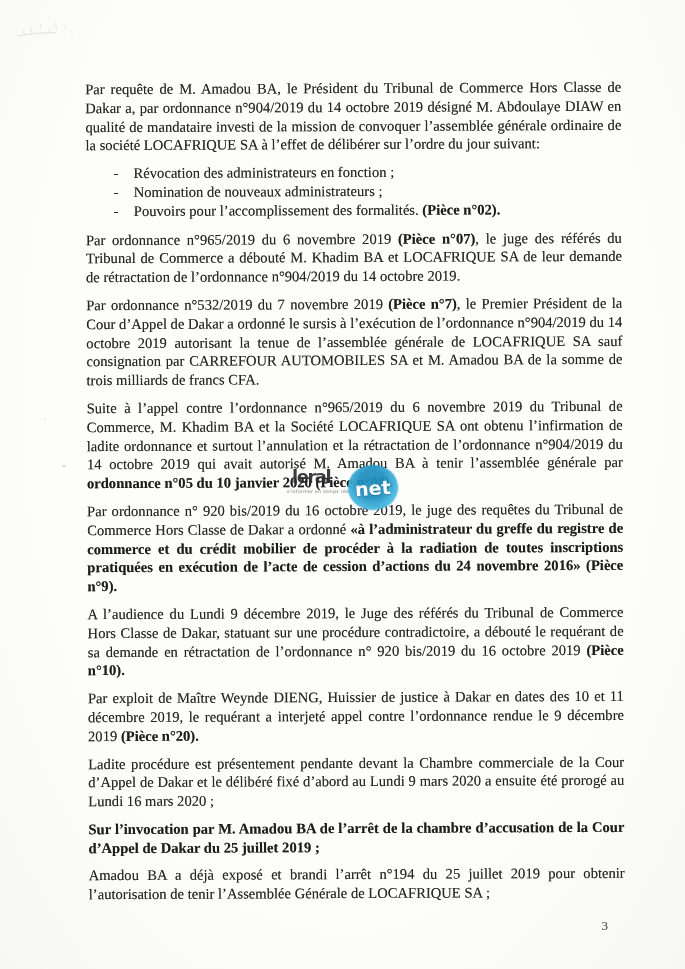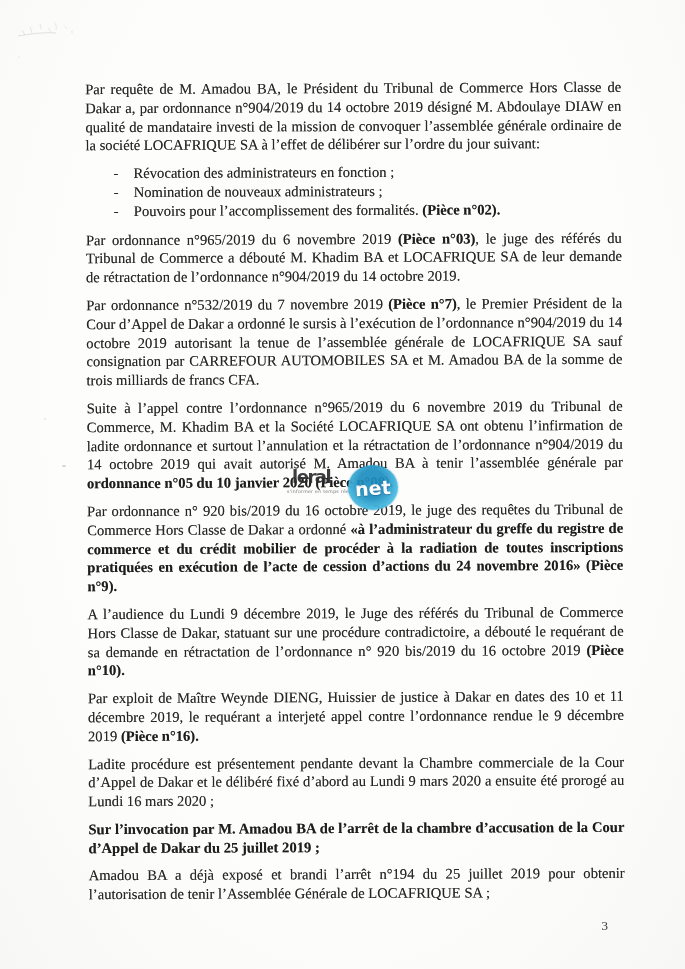--- a/index.html
+++ b/index.html
@@ -123,26 +123,26 @@
     <circle cx="9" cy="47" r="0.7" fill="#c9c9cf"></circle>
   </svg>
 
   <div class="doc-body">
       <p class="doc-paragraph"><span>Par requête de M. Amadou BA, le Président du Tribunal de Commerce Hors Classe de Dakar a, par ordonnance n°904/2019 du 14 octobre 2019 désigné M. Abdoulaye DIAW en qualité de mandataire investi de la mission de convoquer l’assemblée générale ordinaire de la société LOCAFRIQUE SA à l’effet de délibérer sur l’ordre du jour suivant:</span></p>
       <div class="doc-list">
         <div class="doc-list-item"><span class="dash">-</span><span>Révocation des administrateurs en fonction ;</span></div>
         <div class="doc-list-item"><span class="dash">-</span><span>Nomination de nouveaux administrateurs ;</span></div>
         <div class="doc-list-item"><span class="dash">-</span><span>Pouvoirs pour l’accomplissement des formalités. </span><span class="b">(Pièce n°02).</span></div>
       </div>
-      <p class="doc-paragraph"><span>Par ordonnance n°965/2019 du 6 novembre 2019 </span><span class="b">(Pièce n°03)</span><span>, le juge des référés du Tribunal de Commerce a débouté M. Khadim BA et LOCAFRIQUE SA de leur demande de rétractation de l’ordonnance n°904/2019 du 14 octobre 2019.</span></p>
+      <p class="doc-paragraph"><span>Par ordonnance n°965/2019 du 6 novembre 2019 </span><span class="b">(Pièce n°07)</span><span>, le juge des référés du Tribunal de Commerce a débouté M. Khadim BA et LOCAFRIQUE SA de leur demande de rétractation de l’ordonnance n°904/2019 du 14 octobre 2019.</span></p>
       <p class="doc-paragraph"><span>Par ordonnance n°532/2019 du 7 novembre 2019 </span><span class="b">(Pièce n°7)</span><span>, le Premier Président de la Cour d’Appel de Dakar a ordonné le sursis à l’exécution de l’ordonnance n°904/2019 du 14 octobre 2019 autorisant la tenue de l’assemblée générale de LOCAFRIQUE SA sauf consignation par CARREFOUR AUTOMOBILES SA et M. Amadou BA de la somme de trois milliards de francs CFA.</span></p>
       <p class="doc-paragraph"><span>Suite à l’appel contre l’ordonnance n°965/2019 du 6 novembre 2019 du Tribunal de Commerce, M. Khadim BA et la Société LOCAFRIQUE SA ont obtenu l’infirmation de ladite ordonnance et surtout l’annulation et la rétractation de l’ordonnance n°904/2019 du 14 octobre 2019 qui avait autorisé M. Amadou BA à tenir l’assemblée générale par </span><span class="b">ordonnance n°05 du 10 janvier 2020 (Pièce n°08).</span></p>
       <p class="doc-paragraph"><span>Par ordonnance n° 920 bis/2019 du 16 octobre 2019, le juge des requêtes du Tribunal de Commerce Hors Classe de Dakar a ordonné </span><span class="b">«à l’administrateur du greffe du registre de commerce et du crédit mobilier de procéder à la radiation de toutes inscriptions pratiquées en exécution de l’acte de cession d’actions du 24 novembre 2016» (Pièce n°9).</span></p>
       <p class="doc-paragraph"><span>A l’audience du Lundi 9 décembre 2019, le Juge des référés du Tribunal de Commerce Hors Classe de Dakar, statuant sur une procédure contradictoire, a débouté le requérant de sa demande en rétractation de l’ordonnance n° 920 bis/2019 du 16 octobre 2019 </span><span class="b">(Pièce n°10).</span></p>
-      <p class="doc-paragraph"><span>Par exploit de Maître Weynde DIENG, Huissier de justice à Dakar en dates des 10 et 11 décembre 2019, le requérant a interjeté appel contre l’ordonnance rendue le 9 décembre 2019 </span><span class="b">(Pièce n°16).</span></p>
+      <p class="doc-paragraph"><span>Par exploit de Maître Weynde DIENG, Huissier de justice à Dakar en dates des 10 et 11 décembre 2019, le requérant a interjeté appel contre l’ordonnance rendue le 9 décembre 2019 </span><span class="b">(Pièce n°20).</span></p>
       <p class="doc-paragraph"><span>Ladite procédure est présentement pendante devant la Chambre commerciale de la Cour d’Appel de Dakar et le délibéré fixé d’abord au Lundi 9 mars 2020 a ensuite été prorogé au Lundi 16 mars 2020 ;</span></p>
       <p class="doc-paragraph"><span class="b">Sur l’invocation par M. Amadou BA de l’arrêt de la chambre d’accusation de la Cour d’Appel de Dakar du 25 juillet 2019 ;</span></p>
       <p class="doc-paragraph"><span>Amadou BA a déjà exposé et brandi l’arrêt n°194 du 25 juillet 2019 pour obtenir l’autorisation de tenir l’Assemblée Générale de LOCAFRIQUE SA ;</span></p>
     </div>
 
   <div class="watermark">
     <div class="wm-left">
       <span class="wm-brand">leral</span>
       <span class="wm-tagline">s'informer en temps réel</span>
     </div>

